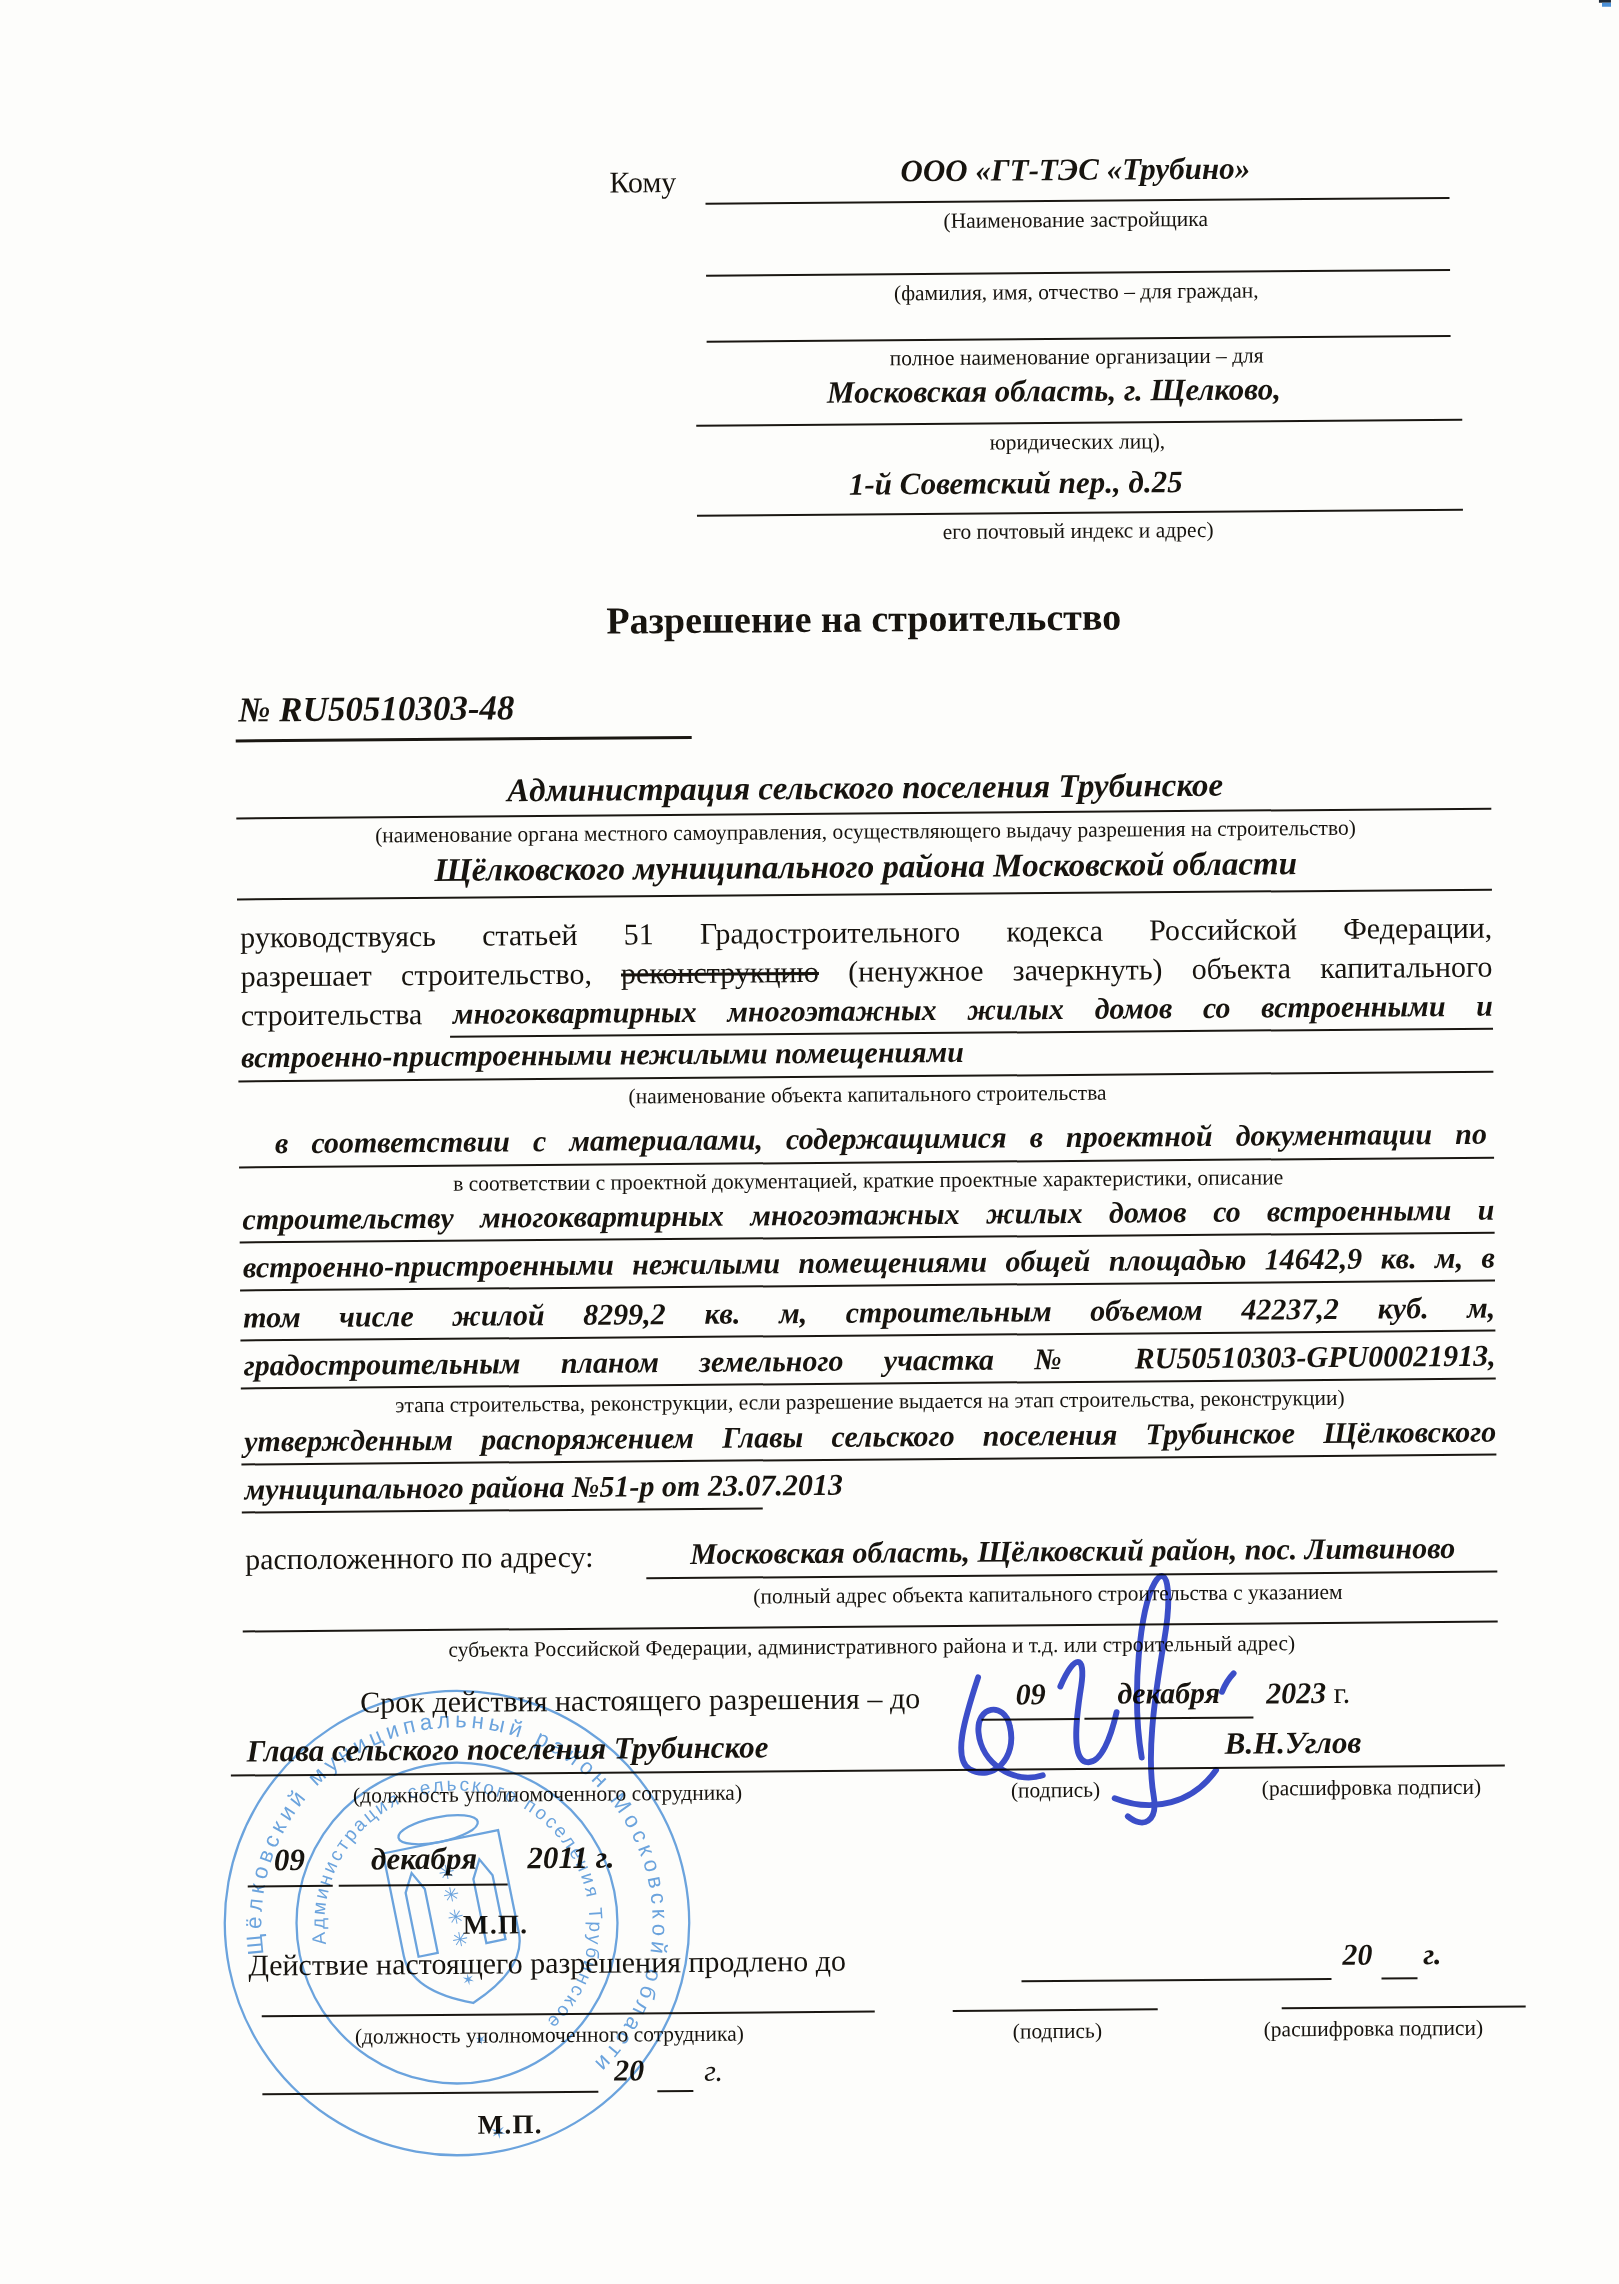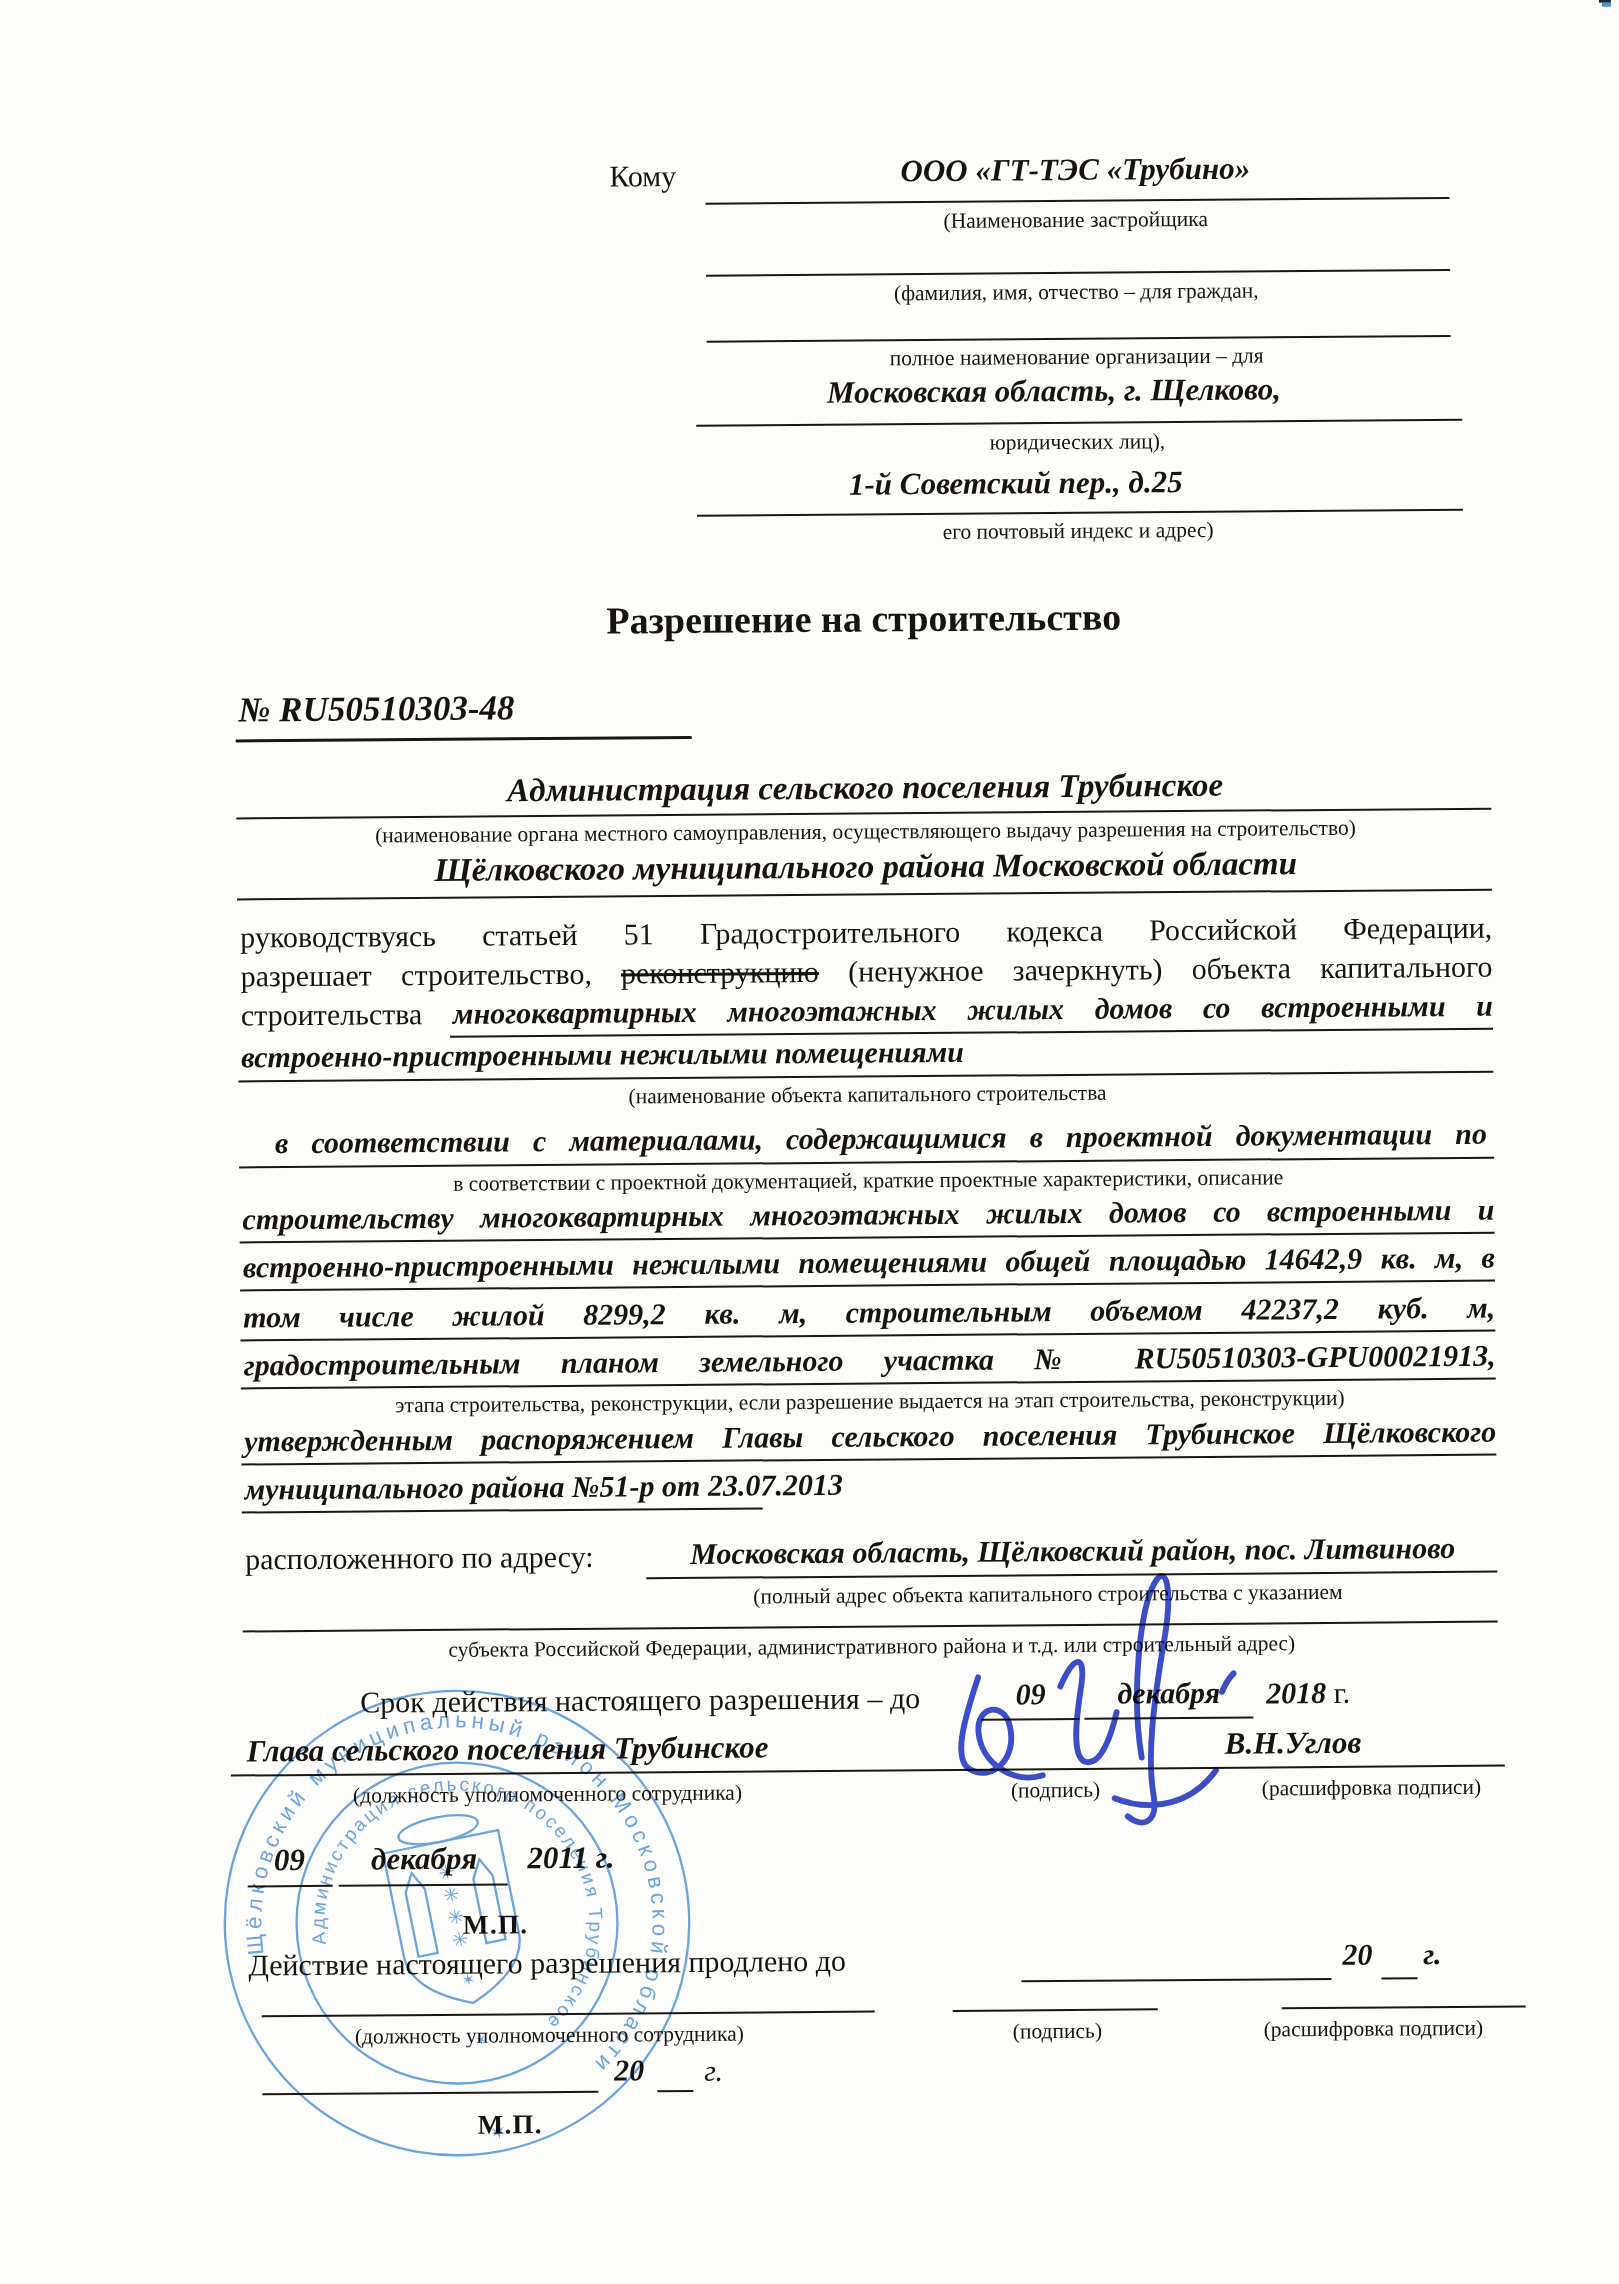--- a/index.html
+++ b/index.html
@@ -22,21 +22,21 @@
   .mp{font-weight:bold;font-size:27px;letter-spacing:1.3px;}
   svg.overlay{position:absolute;mix-blend-mode:multiply;}
   .artifact{position:absolute;}
 </style>
 </head>
 <body>
 
 <div id="page">
  <div class="tilt">
 
-  <div class="t" style="left:616px;top:158px;text-align:right;">Кому</div>
+  <div class="t" style="left:616px;top:164px;text-align:right;">Кому</div>
   <div class="t hcol fill" style="top:154px;font-size:31px;">ООО «ГТ-ТЭС «Трубино»</div>
   <div class="u" style="left:712px;top:202px;width:744px;"></div>
   <div class="t hcol small" style="top:210px;">(Наименование застройщика</div>
 
   <div class="u" style="left:712px;top:274px;width:744px;"></div>
   <div class="t hcol small" style="top:282px;">(фамилия, имя, отчество – для граждан,</div>
 
   <div class="u" style="left:712px;top:340px;width:744px;"></div>
   <div class="t hcol small" style="top:347px;">полное наименование организации – для</div>
 
@@ -106,21 +106,21 @@
   <div class="t ctr small" style="left:587px;top:1584px;width:913px;">(полный адрес объекта капитального строительства с указанием</div>
   <div class="u" style="left:238px;top:1626px;width:1255px;"></div>
   <div class="t w ctr small" style="top:1635px;">субъекта Российской Федерации, административного района и т.д. или строительный адрес)</div>
 
   <div class="t" style="left:355px;top:1682px;">Срок действия настоящего разрешения – до</div>
   <div class="t it ctr" style="left:978px;top:1679px;width:95px;">09</div>
   <div class="u" style="left:976px;top:1720px;width:98px;"></div>
   <div class="t it ctr" style="left:1082px;top:1679px;width:163px;">декабря</div>
   <div class="u" style="left:1079px;top:1720px;width:169px;"></div>
   <div class="t" style="left:1261px;top:1680px;">
-    <span class="it">2018</span>
+    <span class="it">2023</span>
     <span>г.</span>
   </div>
 
   <div class="t it" style="left:241px;top:1729px;font-size:31px;">Глава сельского поселения Трубинское</div>
   <div class="t it" style="left:1219px;top:1729px;font-size:31px;">В.Н.Углов</div>
   <div class="u" style="left:225px;top:1770px;width:1274px;"></div>
   <div class="t ctr small" style="left:274px;top:1780px;width:535px;">(должность уполномоченного сотрудника)</div>
   <div class="t ctr small" style="left:978px;top:1780px;width:143px;">(подпись)</div>
   <div class="t ctr small" style="left:1232px;top:1780px;width:267px;">(расшифровка подписи)</div>
 

